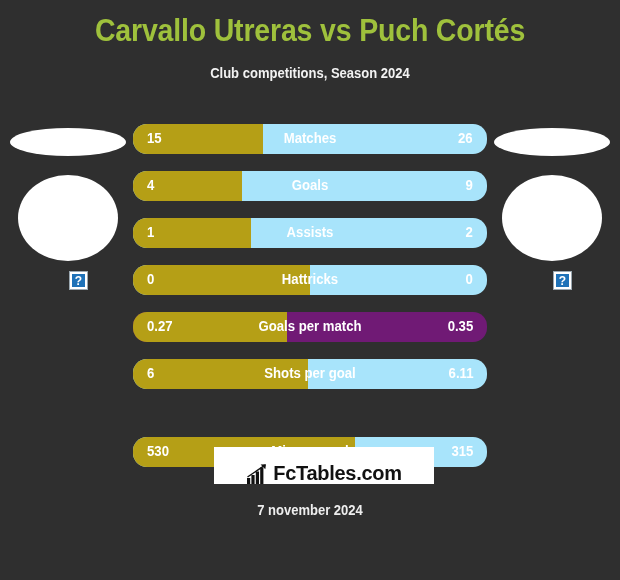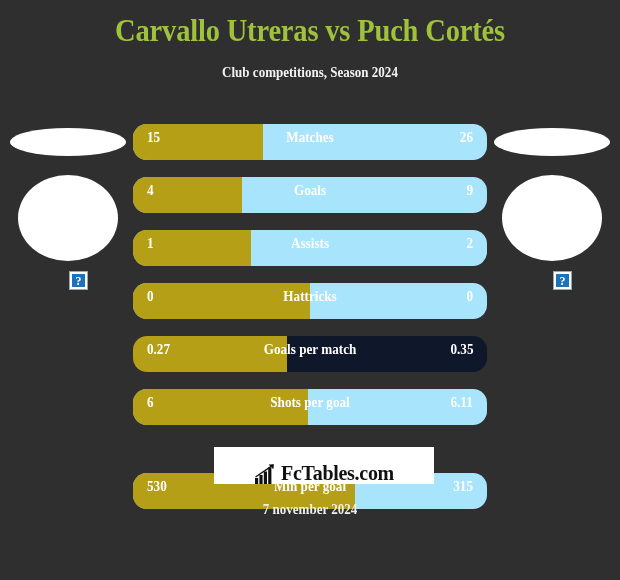--- a/index.html
+++ b/index.html
@@ -12,21 +12,20 @@
     background: #2f2f2f;
     font-family: "Liberation Sans", sans-serif;
     overflow: hidden;
     position: relative;
   }
 
   .page {
     position: relative;
     width: 620px;
     height: 580px;
-    font-family: Liberation Serif, serif;
   }
 
   
   .title {
     position: absolute;
     top: 12px;
     left: 0;
     width: 620px;
     text-align: center;
     color: #9fc13c;
@@ -101,21 +100,21 @@
 
   
   .stats {
     position: absolute;
     top: 124px;
     left: 133px;
     width: 354px;
   }
   .stat-row {
     position: relative;
-    height: 36px;
+    height: 30px;
     margin-bottom: 17px;
     border-radius: 14px;
     overflow: hidden;
     background: #a8e4fb;
   }
   .stat-row .fill-home {
     position: absolute;
     left: 0;
     top: 0;
     bottom: 0;
@@ -237,21 +236,21 @@
       <div class="val val-away">2</div>
     </div>
 
     <div class="stat-row" style="background: rgb(168, 228, 251);">
       <div class="fill-home" style="width: 50%; background: rgb(181, 159, 22);"></div>
       <div class="val val-home">0</div>
       <div class="label">Hattricks</div>
       <div class="val val-away">0</div>
     </div>
 
-    <div class="stat-row" style="background: #0f172a;">
+    <div class="stat-row" style="background: #701a75;">
       <div class="fill-home" style="width: 43.5%; background: rgb(181, 159, 22);"></div>
       <div class="val val-home">0.27</div>
       <div class="label">Goals per match</div>
       <div class="val val-away">0.35</div>
     </div>
 
     <div class="stat-row" style="background: rgb(168, 228, 251);">
       <div class="fill-home" style="width: 49.5%; background: rgb(181, 159, 22);"></div>
       <div class="val val-home">6</div>
       <div class="label">Shots per goal</div>

